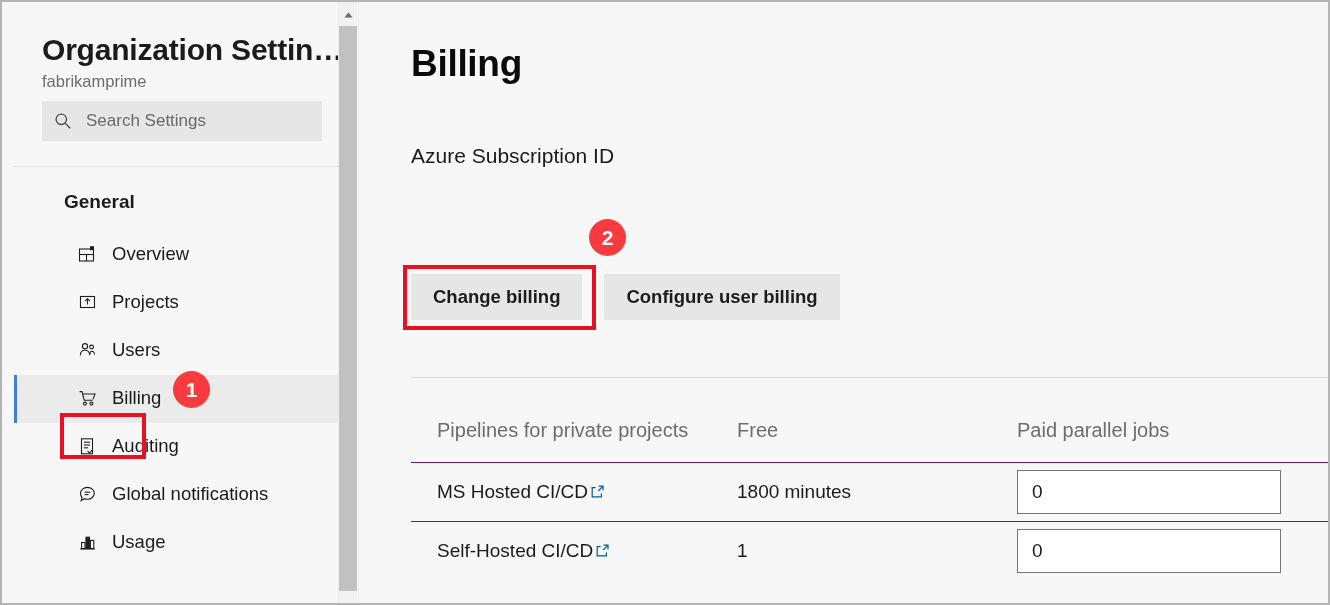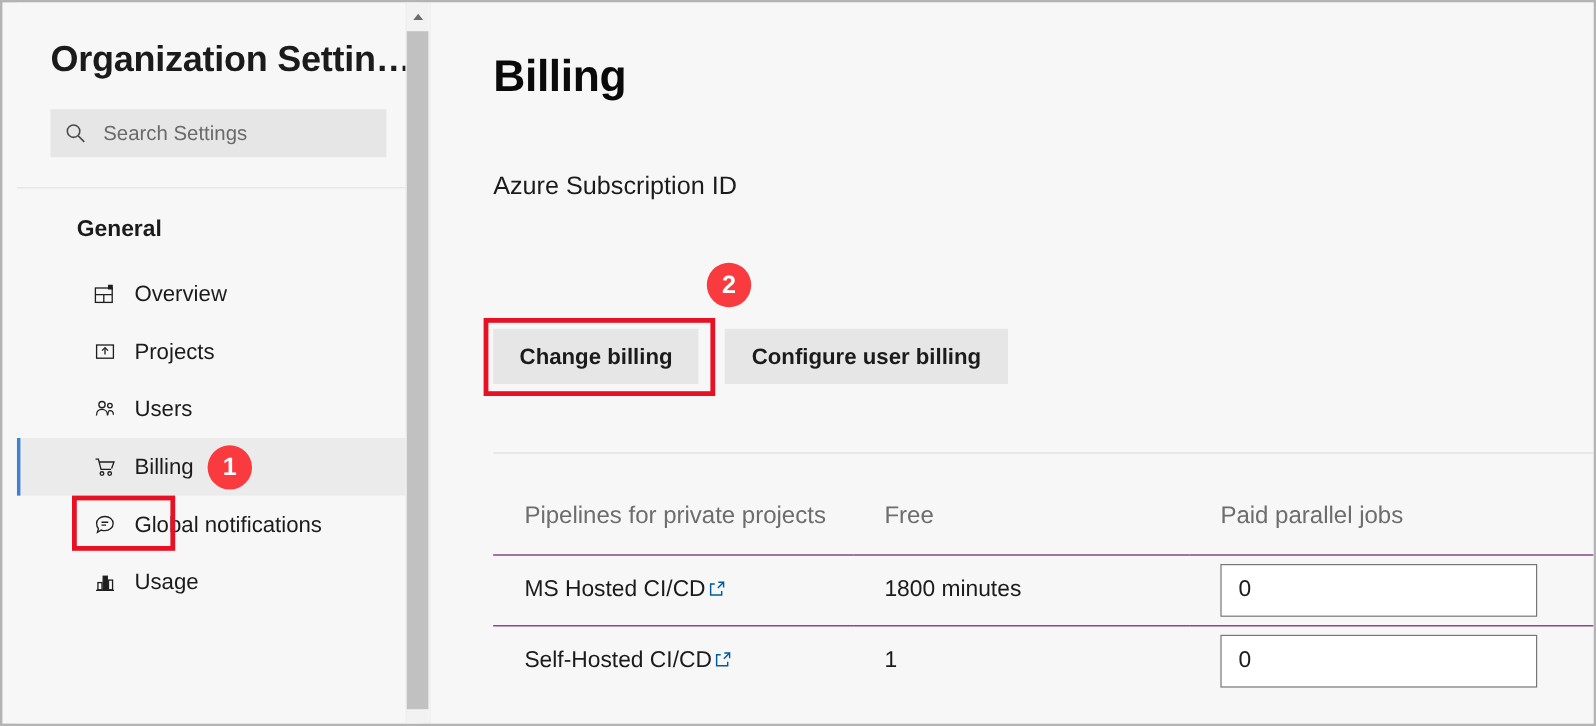--- a/index.html
+++ b/index.html
@@ -44,21 +44,21 @@
     line-height: 1.18;
   }
   .org-subtitle {
     font-size: 16.5px;
     color: #6e6e6e;
     margin-top: 4px;
     line-height: 1.3;
   }
 
   .search-wrap {
-    margin: 24px 28px 0 28px;
+    margin: 8px 28px 0 28px;
     height: 40px;
     background: #e6e6e6;
     display: flex;
     align-items: center;
     padding: 0 12px;
   }
   .search-icon {
     width: 18px; height: 18px;
     flex: 0 0 auto;
     display: block;
@@ -295,20 +295,21 @@
 </style>
 </head>
 <body>
 
 <div id="app">
 
   <div id="sidebar">
 
     <div class="org-header">
       <div class="org-title">Organization Settin…</div>
+      <div class="org-subtitle">fabrikamprime</div>
     </div>
 
     <div class="search-wrap">
       <span class="search-icon">
         <svg viewBox="0 0 18 18" fill="none" stroke="currentColor" stroke-width="1.3">
           <circle cx="7.3" cy="7.3" r="5.2"></circle>
           <line x1="11.2" y1="11.2" x2="16.2" y2="16.2"></line>
         </svg>
       </span>
       <span class="search-placeholder">Search Settings</span>
@@ -360,20 +361,32 @@
           <svg viewBox="0 0 19 19" fill="none" stroke="currentColor" stroke-width="1.1">
             <polyline points="1.6,2.6 4,2.6 6.2,11.2 14.6,11.2"></polyline>
             <polyline points="4.6,5 17,5 15,10.4"></polyline>
             <circle cx="7" cy="14.6" r="1.5"></circle>
             <circle cx="13.4" cy="14.6" r="1.5"></circle>
           </svg>
         </span>
         <span class="nav-label">Billing</span>
       </div>
 
+      <div class="nav-item">
+        <span class="nav-icon">
+          <svg viewBox="0 0 19 19" fill="none" stroke="currentColor" stroke-width="1.1">
+            <rect x="3.5" y="1.8" width="11" height="15"></rect>
+            <line x1="6" y1="5.2" x2="12" y2="5.2"></line>
+            <line x1="6" y1="8" x2="12" y2="8"></line>
+            <line x1="6" y1="10.8" x2="10" y2="10.8"></line>
+            <polyline points="9.6,14.2 11.4,16 14.8,12.6"></polyline>
+          </svg>
+        </span>
+        <span class="nav-label">Auditing</span>
+      </div>
 
       <div class="nav-item">
         <span class="nav-icon">
           <svg viewBox="0 0 19 19" fill="none" stroke="currentColor" stroke-width="1.1">
             <path d="M9.4 2.4 C13.3 2.4 16.3 5 16.3 8.3 C16.3 11.6 13.3 14.2 9.4 14.2
                      C8.3 14.2 7.3 14 6.4 13.7 L3.2 15.6 L4 12.4
                      C2.9 11.3 2.5 9.9 2.5 8.3 C2.5 5 5.5 2.4 9.4 2.4 Z"></path>
             <line x1="6.6" y1="7.2" x2="12.2" y2="7.2"></line>
             <line x1="6.6" y1="9.6" x2="10.4" y2="9.6"></line>
           </svg>

